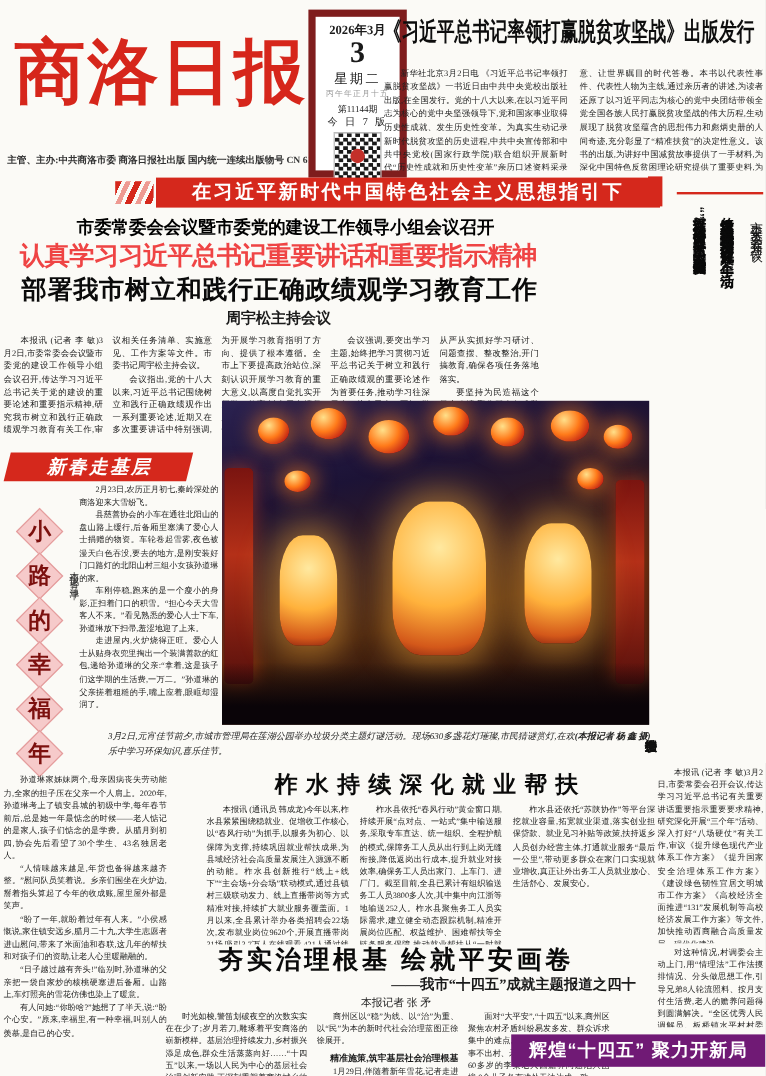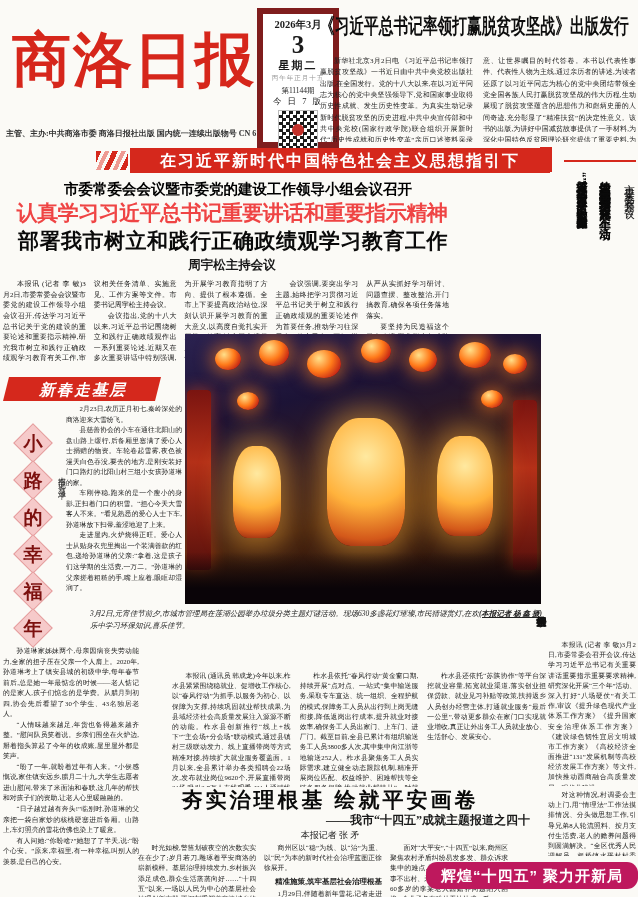--- a/index.html
+++ b/index.html
@@ -12,21 +12,21 @@
     font-size:59px; font-weight:bold; color:#d6261b; letter-spacing:2px; line-height:88px;
     font-family:"DejaVu Serif",serif; text-align:center; }
   .mh-pinyin { position:absolute; left:38px; top:104px; width:196px; text-align:center;
     font-size:14px; font-weight:bold; color:#d6261b; letter-spacing:4px; }
   .mh-pub { position:absolute; left:6px; top:128px; width:336px; font-size:8px; color:#333; font-weight:bold; }
 
   .datebox { position:absolute; left:257px; top:8px; width:82px; height:140px;
     border:6px solid #7f1d1d; background:#fff; text-align:center; padding-top:4px; }
   .db-ym { font-size:10.5px; font-weight:bold; }
   .db-day { font-size:25px; font-weight:bold; line-height:1.05; }
-  .db-wk { font-size:11px; font-weight:bold; letter-spacing:2px;text-align:center; }
+  .db-wk { font-size:11px; font-weight:normal; letter-spacing:2px;text-align:center; }
   .db-lunar { font-size:6.5px; color:#999; margin-top:1px; letter-spacing:1px; }
   .db-issue { font-size:7.5px; margin-top:3px; }
   .db-pages { font-size:8.5px; letter-spacing:2px; }
   .qr { width:38px; height:38px; margin:3px auto 1px; position:relative;
     background:conic-gradient(#1a1a1a 25%,#fff 0 50%,#1a1a1a 0 75%,#fff 0); background-size:7px 7px;
     outline:1px solid #bbb; }
   .qr::after { content:''; position:absolute; inset:13px; background:#c3302a; border-radius:50%; }
   .db-qrcap { font-size:5.5px; color:#c3302a; letter-spacing:0.5px; }
 
   .tr-story { position:absolute; left:320px; top:12px; width:316px; }
@@ -82,21 +82,21 @@
     box-shadow:0 0 16px 5px rgba(255,130,30,.5); }
   .pillar { position:absolute; width:24px; background:linear-gradient(#7a1410,#b43018 40%,#57100c); border-radius:4px;
     box-shadow:0 0 14px 3px rgba(255,80,20,.35); }
   .figure { position:absolute; border-radius:40% 40% 30% 30%;
     background:radial-gradient(circle at 50% 30%, #ffe9a0, #ffb23c 50%, #d3581a 85%, #8c2410);
     box-shadow:0 0 26px 10px rgba(255,180,60,.45); }
   .crowd { position:absolute; left:0; bottom:0; width:100%; height:52px;
     background:linear-gradient(rgba(10,4,8,0), #0a0408 70%); }
   .caption { position:absolute; left:90px; top:608px; width:452px; font-size:7.5px; line-height:1.65;
     text-align:justify; color:#222; font-style:italic; }
-  .caption .credit { float:right; font-weight:bold;text-decoration:underline; }
+  .caption .credit { float:right; font-weight:bold; }
 
   
   .zs-head { position:absolute; left:175px; top:641px; width:368px; text-align:center;
     font-family:"Liberation Sans",sans-serif; font-weight:900; font-size:19px; letter-spacing:7px; color:#0a0a0a; }
   .zs-cols { position:absolute; left:172px; top:671px; width:374px; display:flex; gap:9px; }
   .zs-col { width:119px; height:116px; overflow:hidden; font-size:6.8px; line-height:1.5;
     text-align:justify; color:#1b1b1b; }
 
   
   .bt-head { position:absolute; left:130px; top:786px; width:400px; text-align:center;
@@ -117,23 +117,23 @@
   .rc-vert { position:absolute; left:552px; top:172px; width:84px; height:465px; writing-mode:vertical-rl; }
   .rc-kicker { font-size:10.5px; letter-spacing:3px; color:#111; margin-left:10px; padding-top:4px; }
   .rc-h { font-family:"Liberation Sans",sans-serif; font-weight:900; color:#0a0a0a; margin-left:8px; }
   .rc-h1 { font-size:11.5px; letter-spacing:1px; }
   .rc-h2 { font-size:11px; letter-spacing:0; }
   .rc-vby { position:absolute; left:534px; top:608px; height:92px; writing-mode:vertical-rl;
     font-size:10px; font-weight:bold; color:#111; }
   .rc-body { position:absolute; left:548px; top:640px; width:88px; height:146px; overflow:hidden;
     font-size:6.8px; line-height:1.5; text-align:justify; color:#1b1b1b; }
 
-  .bot-banner { position:absolute; left:426px; top:862px; width:212px; height:27px; background:#be185d;
+  .bot-banner { position:absolute; left:426px; top:862px; width:212px; height:27px; background:#701a75;
     color:#fff; font-family:"Liberation Sans",sans-serif; font-weight:900; font-size:15px;
-    line-height:27px; text-align:center; letter-spacing:1px; z-index:5;border-radius:11px; }
+    line-height:27px; text-align:center; letter-spacing:1px; z-index:5; }
 </style>
 </head>
 <body>
 
 <div id="page">
 
   <div class="mh-title">商洛日报</div>
   <div class="mh-pub">主管、主办:中共商洛市委  商洛日报社出版  国内统一连续出版物号 CN 61-0045  邮发代号 51-32</div>
 
   <div class="datebox">
@@ -222,20 +222,21 @@
     <span class="figure" style="left:142px; top:84px; width:78px; height:128px;"></span>
     <span class="figure" style="left:48px; top:112px; width:48px; height:92px;"></span>
     <span class="figure" style="left:252px; top:102px; width:56px; height:100px;"></span>
     <span class="crowd"></span>
   </div>
   <div class="caption">
     <span class="credit">(本报记者 杨 鑫 摄)</span>
     <span>3月2日,元宵佳节前夕,市城市管理局在莲湖公园举办垃圾分类主题灯谜活动。现场630多盏花灯璀璨,市民猜谜赏灯,在欢乐中学习环保知识,喜乐佳节。</span>
   </div>
 
+  <div class="zs-head">柞水持续深化就业帮扶</div>
   <div class="zs-cols">
     <div class="zs-col p">本报讯 (通讯员 韩成龙)今年以来,柞水县紧紧围绕稳就业、促增收工作核心,以“春风行动”为抓手,以服务为初心、以保障为支撑,持续巩固就业帮扶成果,为县域经济社会高质量发展注入源源不断的动能。柞水县创新推行“线上+线下”“主会场+分会场”联动模式,通过县镇村三级联动发力、线上直播带岗等方式精准对接,持续扩大就业服务覆盖面。1月以来,全县累计举办各类招聘会22场次,发布就业岗位9620个,开展直播带岗31场,吸引3.7万人在线观看,421人通过线上渠道达成初步就业意向。</div>
     <div class="zs-col p">柞水县依托“春风行动”黄金窗口期,持续开展“点对点、一站式”集中输送服务,采取专车直达、统一组织、全程护航的模式,保障务工人员从出行到上岗无缝衔接,降低返岗出行成本,提升就业对接效率,确保务工人员出家门、上车门、进厂门。截至目前,全县已累计有组织输送务工人员3800多人次,其中集中向江浙等地输送252人。柞水县聚焦务工人员实际需求,建立健全动态跟踪机制,精准开展岗位匹配、权益维护、困难帮扶等全链条服务保障,推动就业帮扶从“一时就业”向“稳定就业”转变。</div>
     <div class="zs-col p">柞水县还依托“苏陕协作”等平台深挖就业容量,拓宽就业渠道,落实创业担保贷款、就业见习补贴等政策,扶持返乡人员创办经营主体,打通就业服务“最后一公里”,带动更多群众在家门口实现就业增收,真正让外出务工人员就业放心、生活舒心、发展安心。</div>
   </div>
 
   <div class="bt-head">夯实治理根基  绘就平安画卷</div>
   <div class="bt-sub">——我市“十四五”成就主题报道之四十</div>
   <div class="bt-by">本报记者 张 矛</div>
   <div class="bt-col" style="left:138px; width:118px;">

